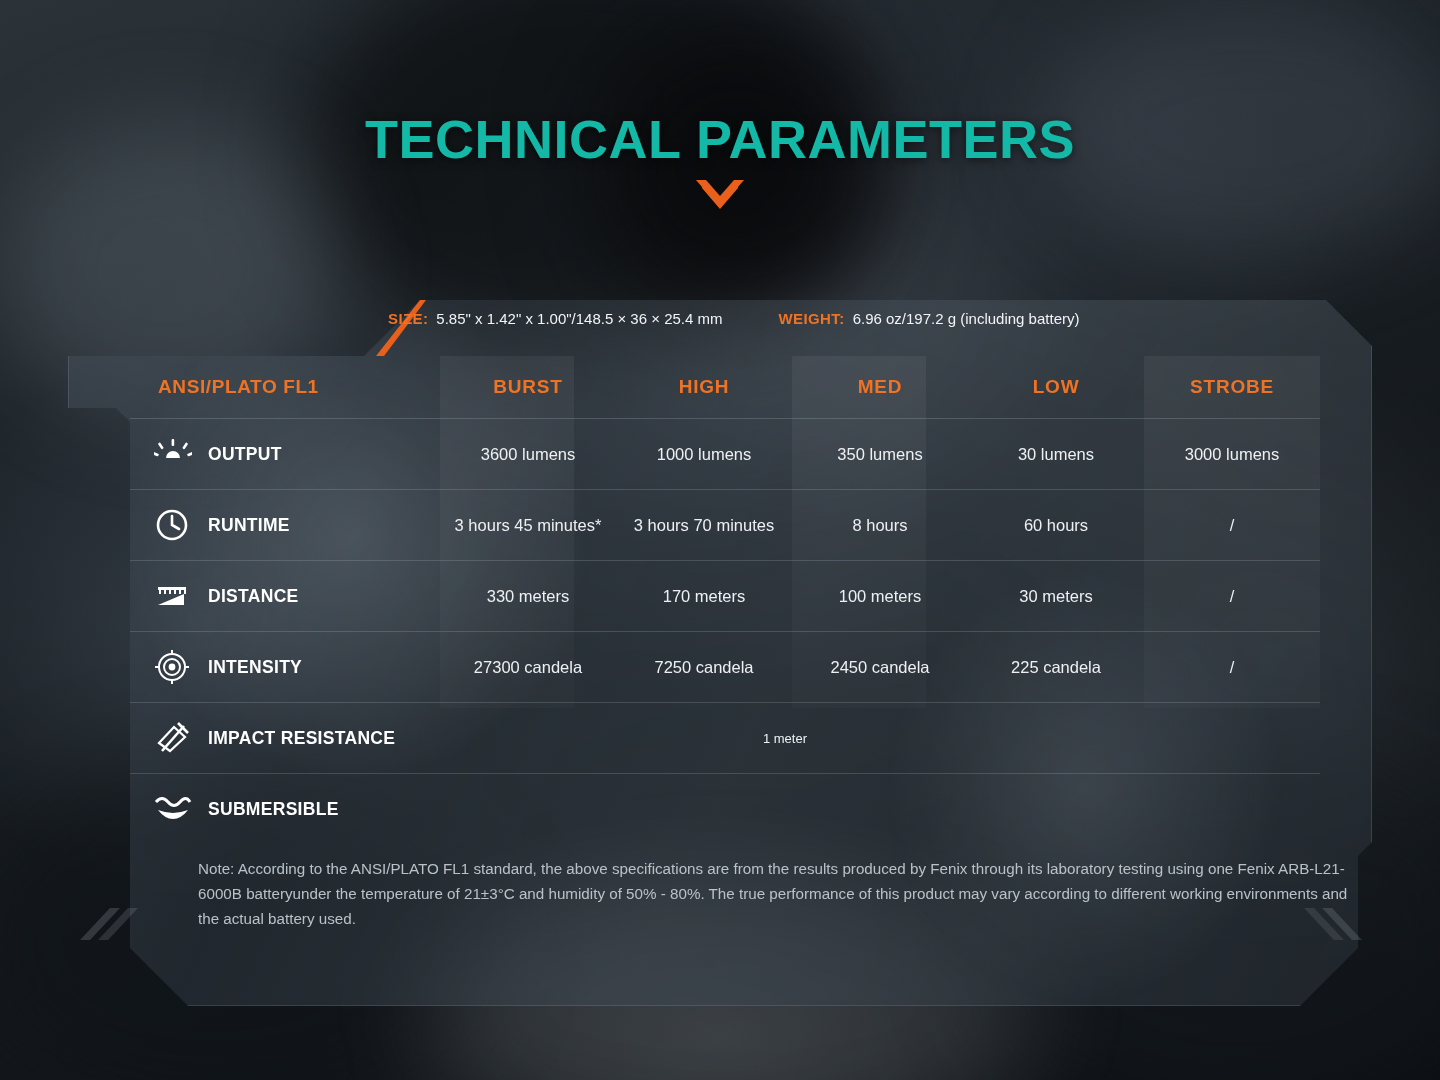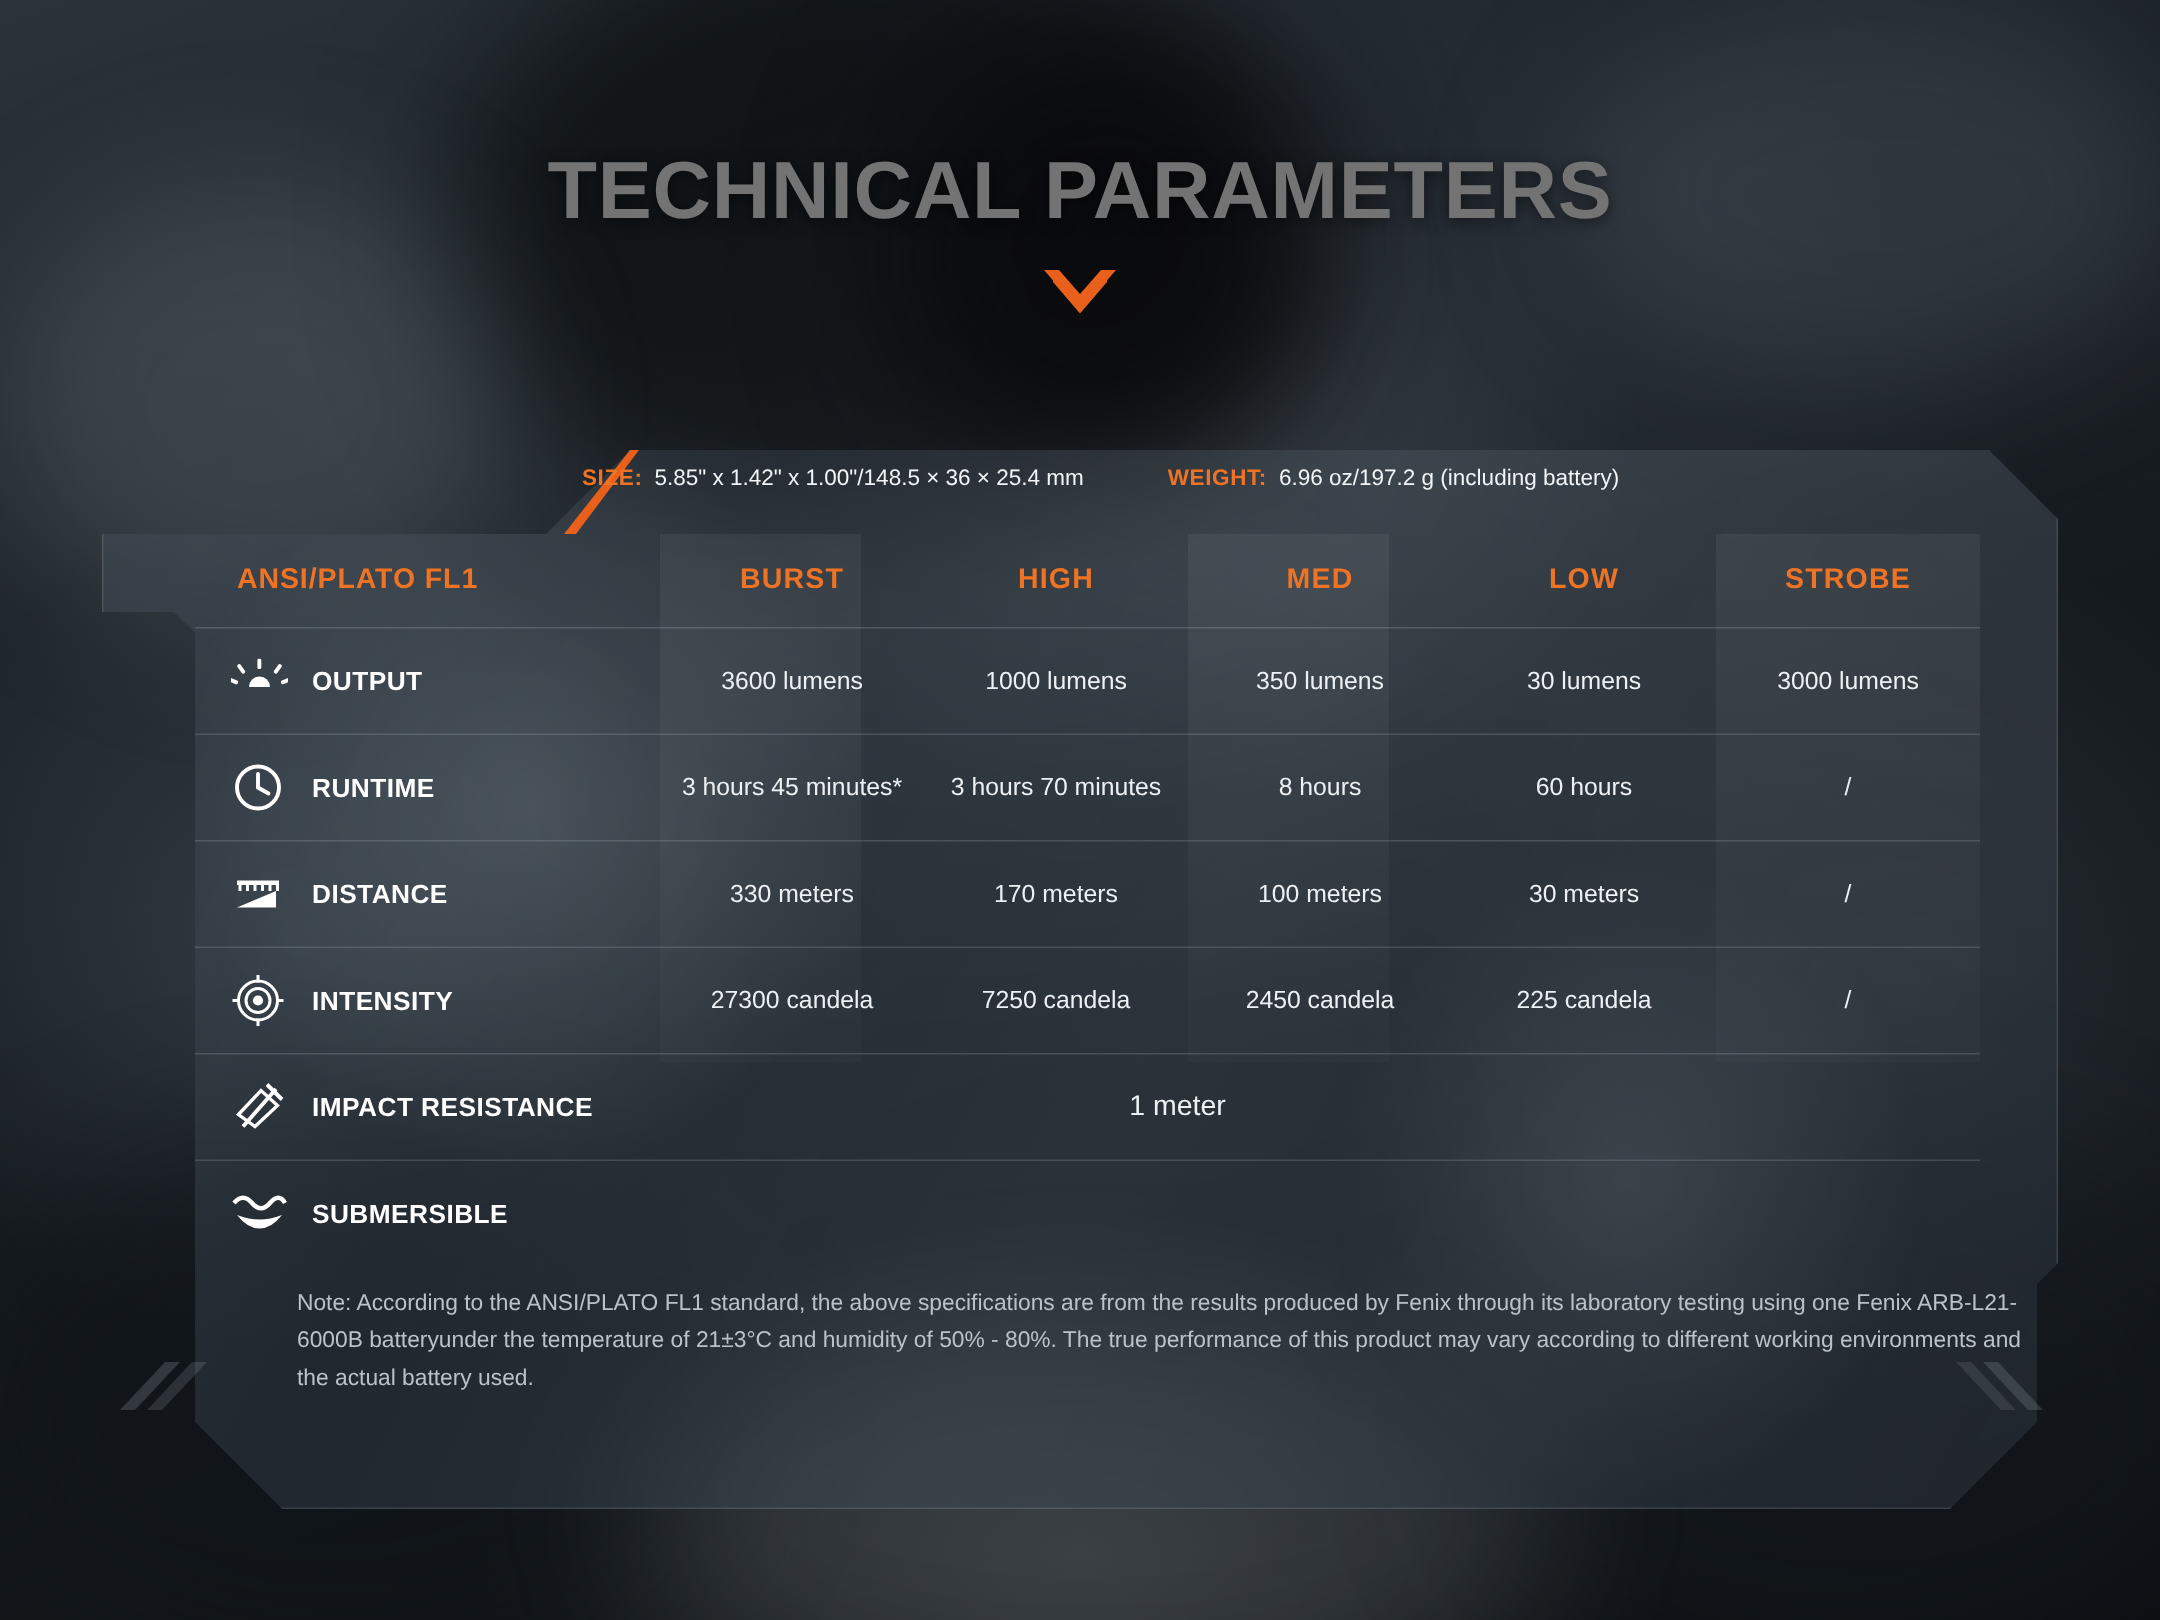--- a/index.html
+++ b/index.html
@@ -36,25 +36,25 @@
   .blob2 { left: 590px; top: 20px; width: 300px; height: 300px; background: rgba(8,9,11,0.82); }
   .blob3 { left: 0px; top: 120px; width: 340px; height: 300px; background: rgba(145,158,170,0.22); }
   .blob4 { left: 1040px; top: 0px; width: 420px; height: 260px; background: rgba(128,140,155,0.20); }
   .blob5 { left: -40px; top: 760px; width: 520px; height: 360px; background: rgba(16,20,24,0.65); }
   .blob6 { left: 980px; top: 760px; width: 520px; height: 360px; background: rgba(20,25,30,0.6); }
   .blob7 { left: 420px; top: 880px; width: 620px; height: 260px; background: rgba(160,170,180,0.14); }
 
   
   .title {
     position: absolute;
-    top: 96px;
+    top: 108px;
     left: 0;
     width: 100%;
     text-align: center;
-    color: #737373;
+    color: #14b8a6;
     font-size: 54px;
     font-weight: bold;
     letter-spacing: 0.5px;
     text-shadow: 0 2px 10px rgba(0,0,0,0.55);
   }
   .chevron {
     position: absolute;
     top: 178px;
     left: 50%;
     transform: translateX(-50%);
@@ -216,21 +216,21 @@
   .c.head {
     color: #ef7324;
     font-size: 19px;
     font-weight: bold;
     letter-spacing: 0.8px;
   }
   .c-merged {
     flex: 1;
     text-align: center;
     color: #eef1f3;
-    font-size: 19px;
+    font-size: 13px;
     padding-right: 190px;
   }
 
   
   .note {
     position: absolute;
     left: 130px;
     top: 630px;
     width: 1160px;
     color: #b9c2c8;

